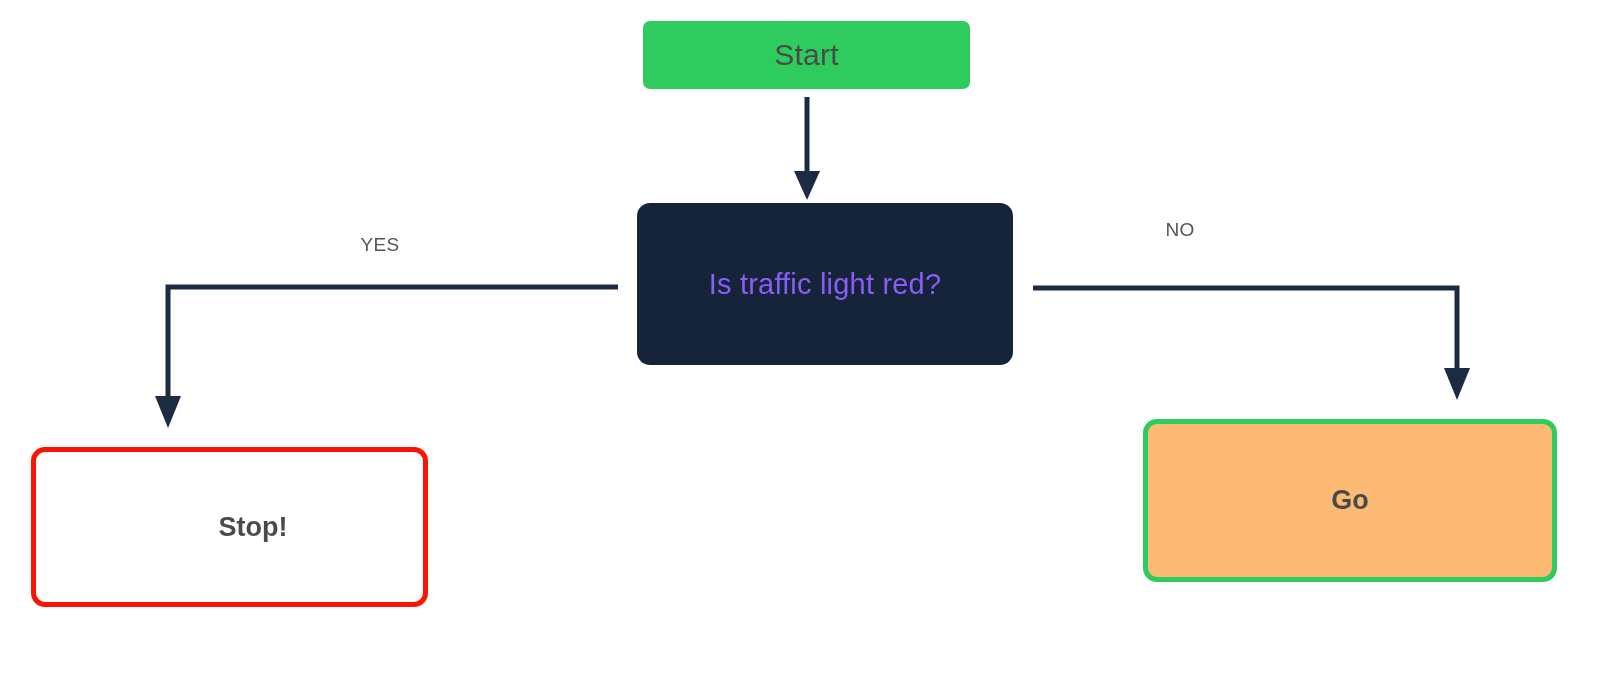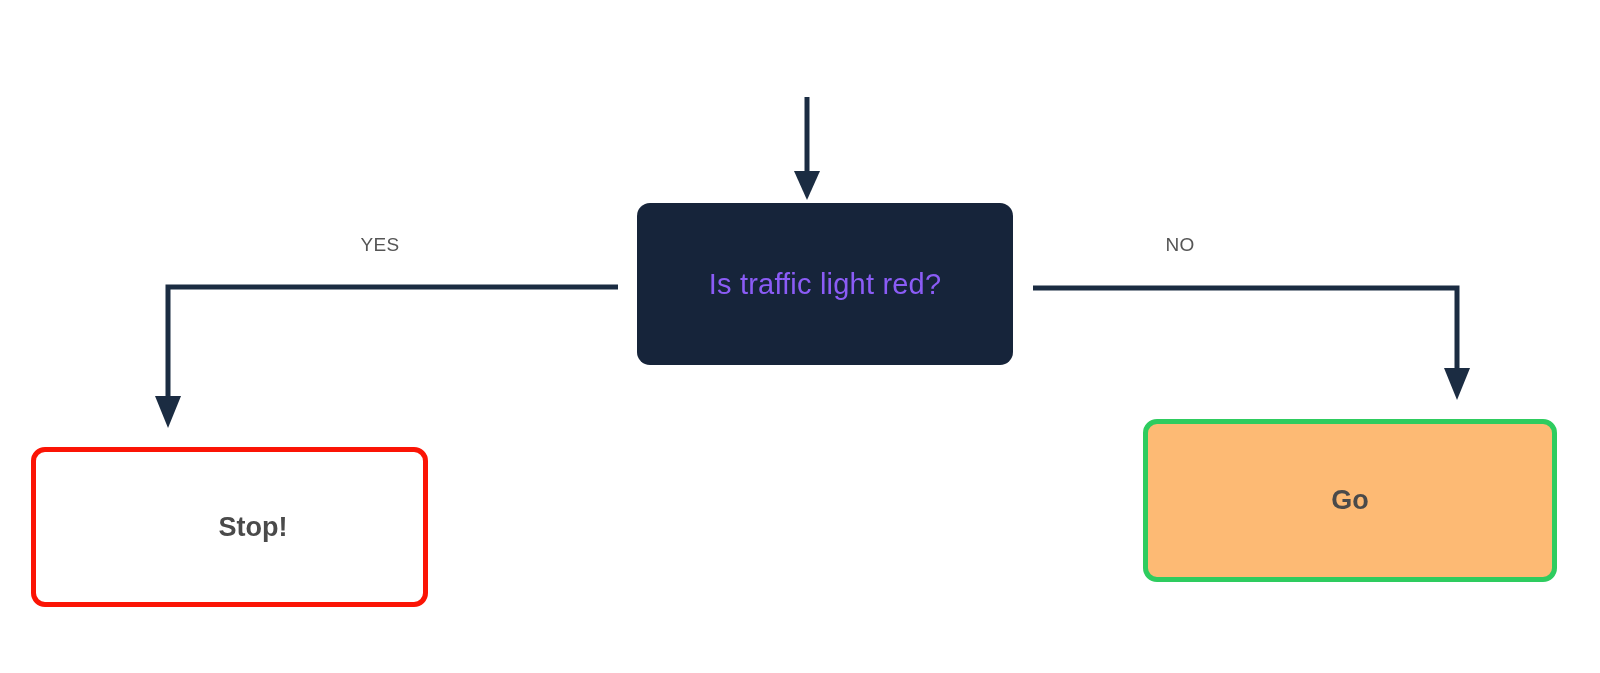--- a/index.html
+++ b/index.html
@@ -96,21 +96,21 @@
   .edge-label {
     position: absolute;
     color: #555555;
     font-size: 19px;
     font-weight: 400;
     white-space: nowrap;
     transform: translate(-50%, -50%);
     letter-spacing: .3px;
   }
   #label-yes { left: 380px; top: 245px; }
-  #label-no  { left: 1180px; top: 245px; }
+  #label-no  { left: 1180px; top: 230px; }
 </style>
 </head>
 <body>
 
 <div id="canvas">
 
   <svg id="edges" viewBox="0 0 1600 673" width="1600" height="673" xmlns="http://www.w3.org/2000/svg">
 
     <g>
       <line x1="807" y1="97" x2="807" y2="172" stroke="#1B2C42" stroke-width="5"></line>
@@ -121,20 +121,23 @@
       <path d="M 618 287 L 168 287 L 168 398" stroke="#1B2C42" stroke-width="5" fill="none" stroke-linecap="butt" stroke-linejoin="miter"></path>
       <polygon points="155,396 181,396 168,428" fill="#1B2C42"></polygon>
     </g>
 
     <g>
       <path d="M 1033 288 L 1457 288 L 1457 370" stroke="#1B2C42" stroke-width="5" fill="none" stroke-linecap="butt" stroke-linejoin="miter"></path>
       <polygon points="1444,368 1470,368 1457,400" fill="#1B2C42"></polygon>
     </g>
   </svg>
 
+  <div class="node" id="node-start">
+    <span>Start</span>
+  </div>
 
   <div class="node" id="node-decision">
     <span>Is traffic light red?</span>
   </div>
 
   <div class="node" id="node-stop">
     <span>Stop!</span>
   </div>
 
   <div class="node" id="node-go">

